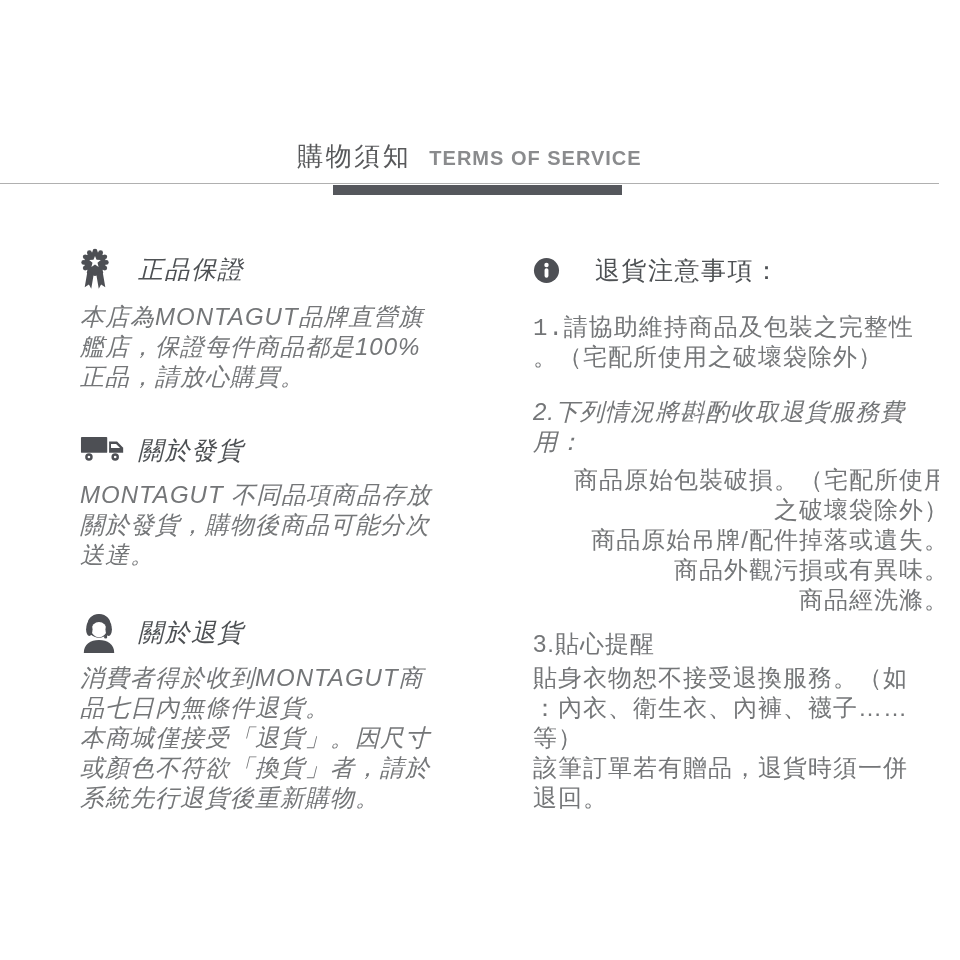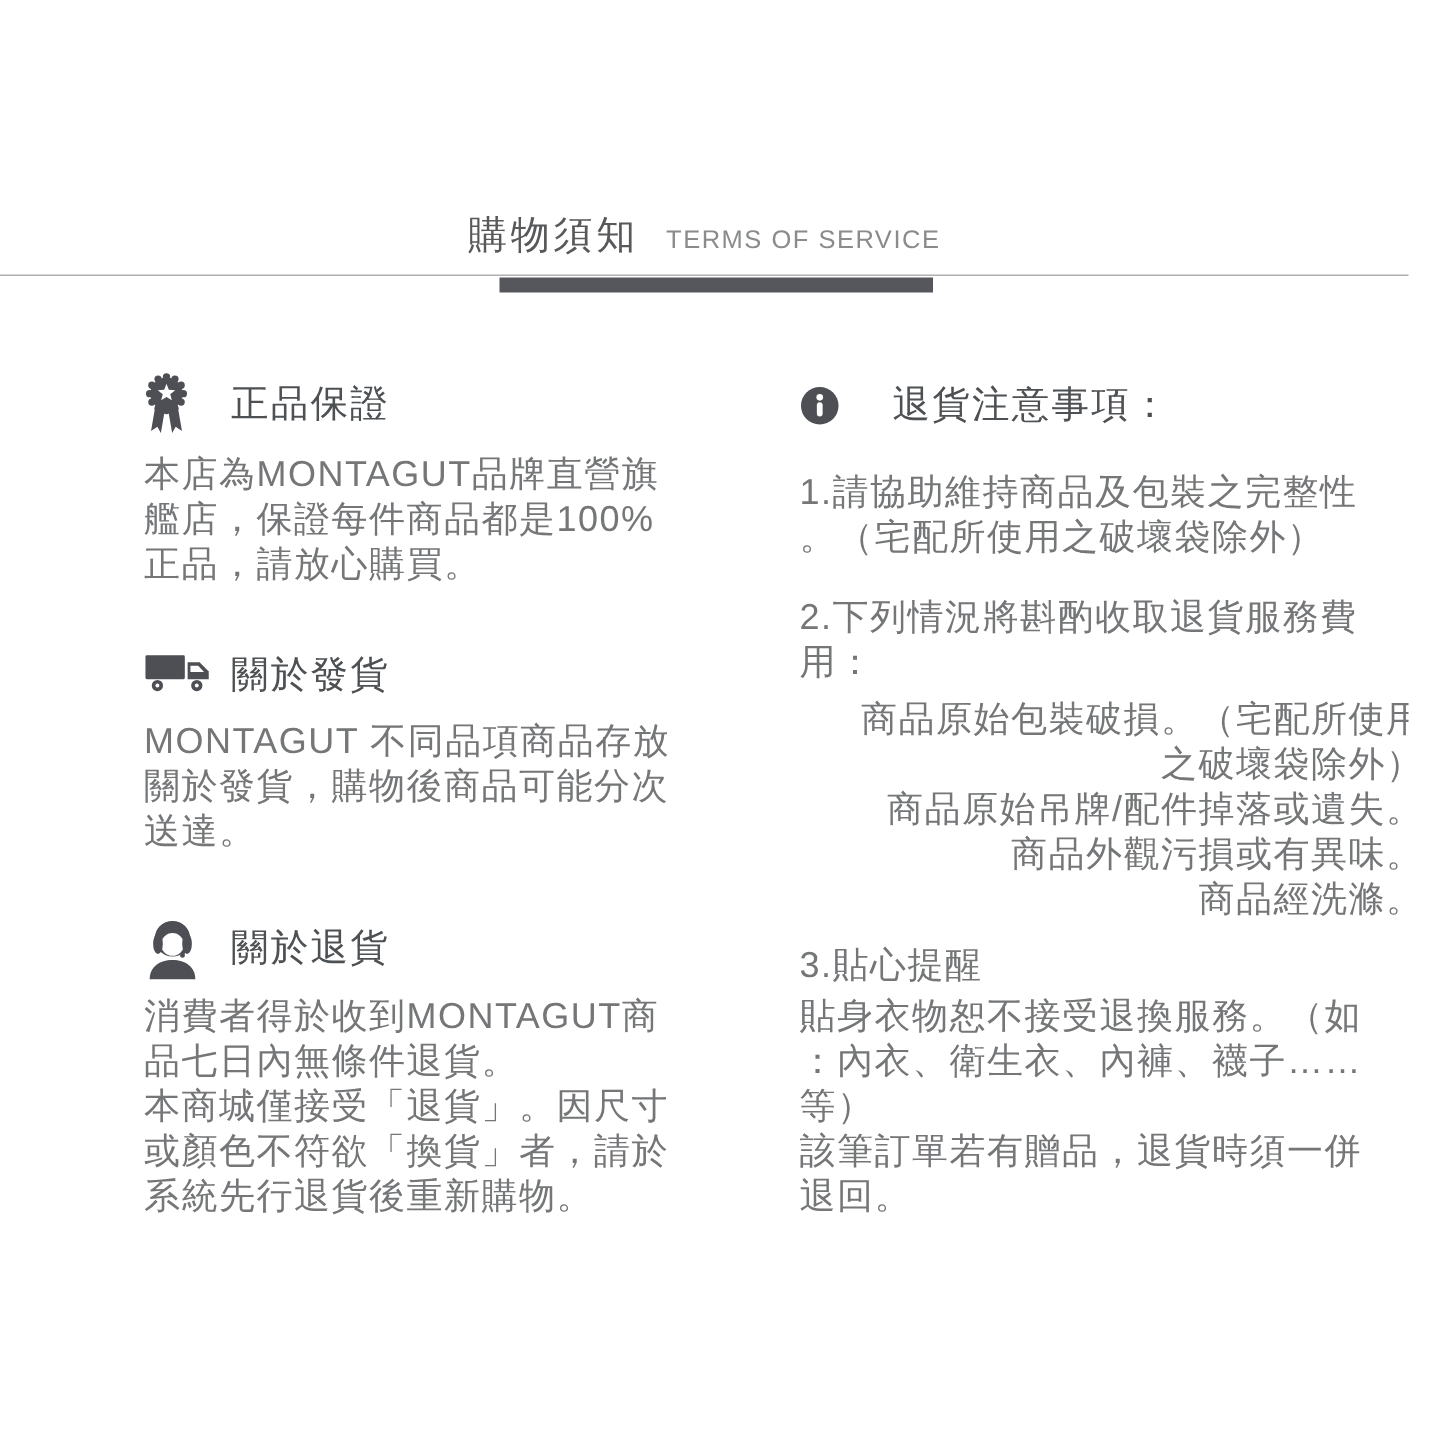--- a/index.html
+++ b/index.html
@@ -13,55 +13,55 @@
   
   .title-row{
     position:absolute;top:139px;left:0;width:100%;
     display:flex;justify-content:center;align-items:baseline;gap:18px;
   }
   .title-zh{
     font-size:26px;font-weight:400;letter-spacing:2.5px;
     color:var(--title-color);margin:0;
   }
   .title-en{
-    font-size:17px;font-weight:400;letter-spacing:1px;
+    font-size:20px;font-weight:700;letter-spacing:1px;
     color:var(--subtitle-color);
   }
   .hairline{
     position:absolute;top:183px;left:0;width:960px;height:1px;
     background:var(--line-color);
   }
   .accent-bar{
     position:absolute;top:185px;left:333px;width:289px;height:10px;
     background:var(--accent-color);
   }
 
   
   .col{position:absolute;}
-  .col-left{left:96px;top:246px;width:400px;}
+  .col-left{left:80px;top:246px;width:400px;font-style:italic;}
   .col-right{left:533px;top:252px;width:416px;}
 
   .sec-header{display:flex;align-items:center;}
   .icon-cell{flex:none;width:58px;display:flex;align-items:center;color:var(--icon-color);}
   .col-right .icon-cell{width:62px;}
   .sec-title{
     font-size:25px;font-weight:400;letter-spacing:1.5px;
     color:var(--heading-color);line-height:36px;white-space:nowrap;
   }
 
   .body-text{
     font-size:24px;line-height:30px;letter-spacing:1px;
     color:var(--body-color);white-space:pre-line;
   }
 
   .sec + .sec{margin-top:40px;}
   .sec .body-text{margin-top:10px;}
 
-  .col-right .note-1{margin-top:26px;}
-  .col-right .note-2-intro{margin-top:23px;}
+  .col-right .note-1{margin-top:26px;font-family:Liberation Mono, monospace;}
+  .col-right .note-2-intro{margin-top:23px;font-style:italic;}
   .col-right .note-2-conditions{margin-top:8px;text-align:right;}
   .col-right .note-3-title{margin-top:14px;}
   .col-right .note-3-detail{margin-top:4px;}
 
   svg{display:block;}
 </style>
 </head>
 <body>
 
 <div class="page">

